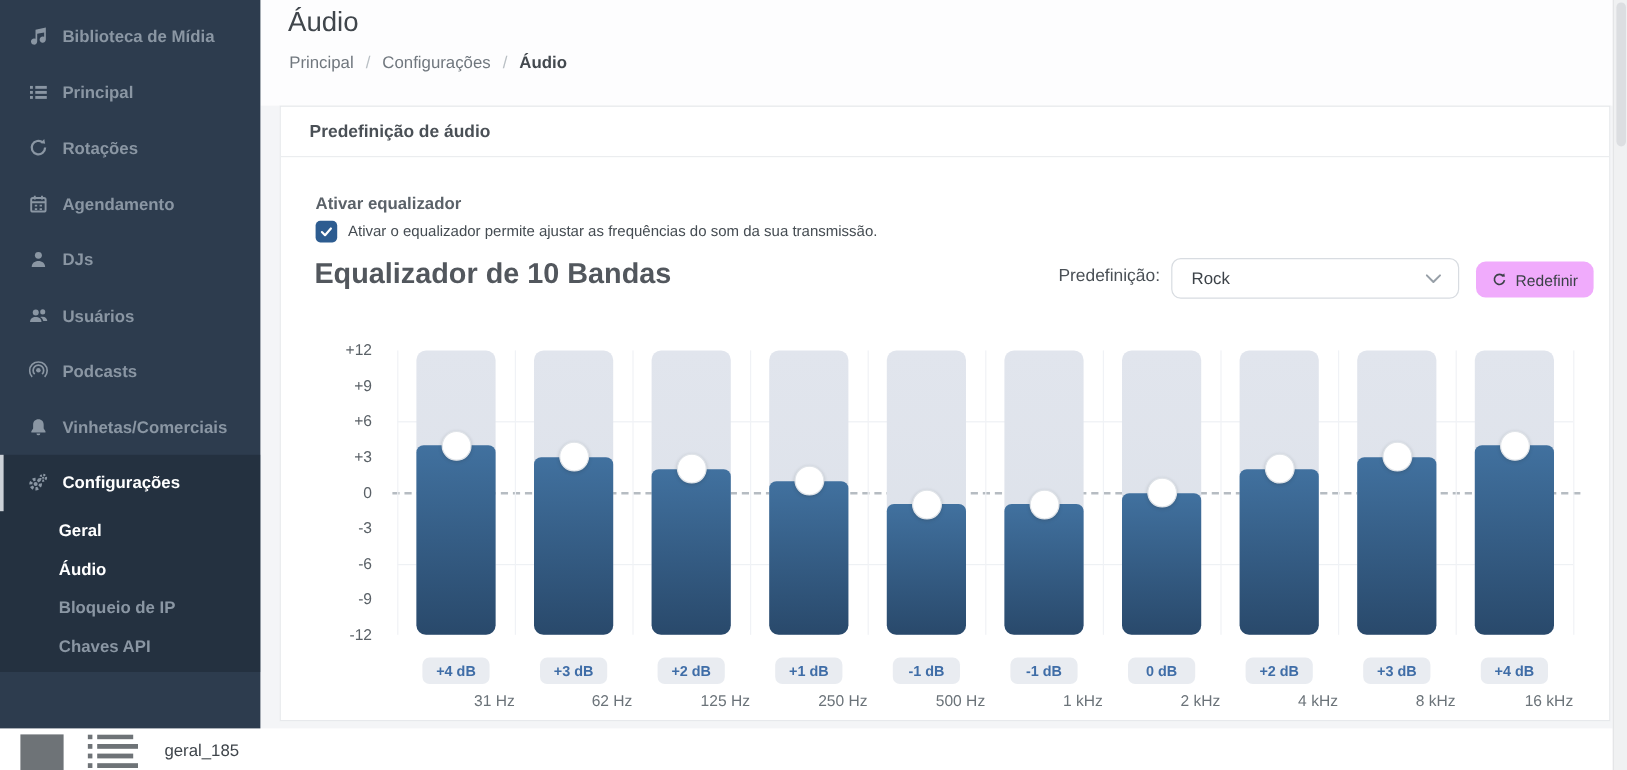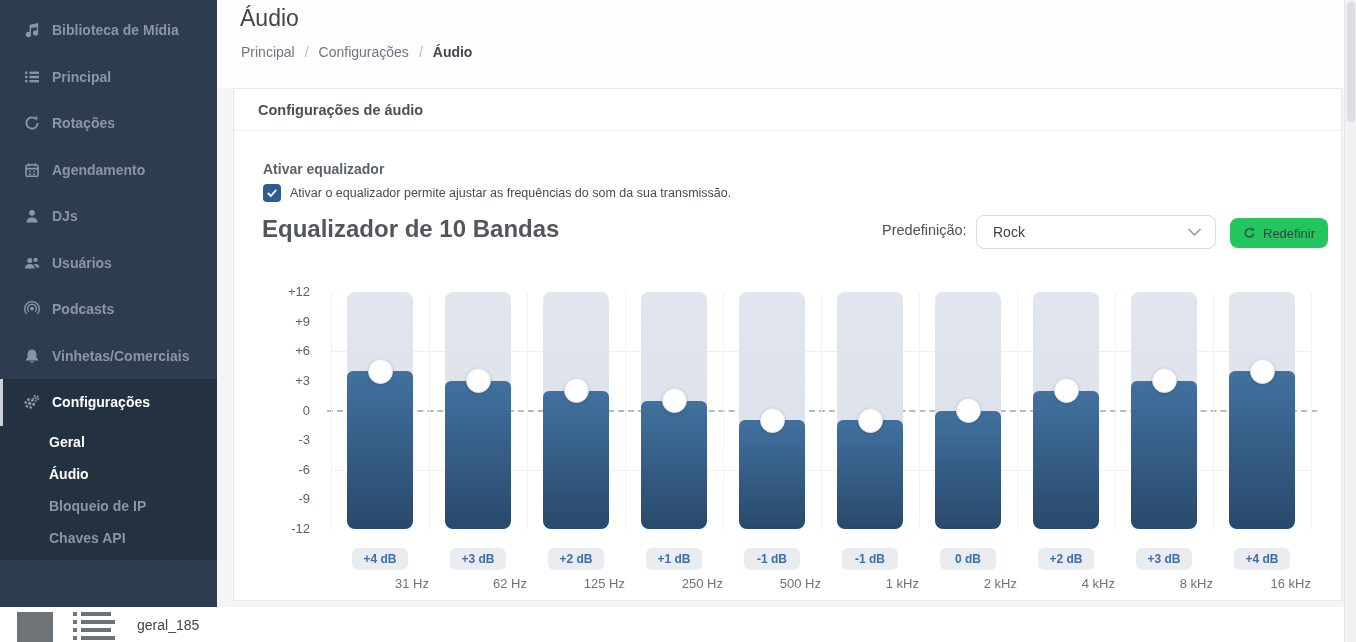--- a/index.html
+++ b/index.html
@@ -47,21 +47,21 @@
   .toggle-row { position:absolute; left:29px; top:95px; display:flex; align-items:center; gap:9px; }
   .checkbox { width:18px; height:18px; border-radius:4px; background:#2d5c90; display:flex; align-items:center; justify-content:center; cursor:pointer; }
   .toggle-desc { font-size:12.5px; color:#454c52; }
 
   .eq-heading { position:absolute; left:28px; top:126px; font-size:24px; font-weight:700; color:#52575d; }
   .preset-label { position:absolute; left:648px; top:133px; font-size:14.5px; font-weight:400; color:#4a5056; }
   .preset-select { position:absolute; left:742px; top:126px; width:240px; height:34px; background:#ffffff;
                    border:1px solid #d8dce1; border-radius:8px; display:flex; align-items:center;
                    padding:0 14px 0 16px; cursor:pointer; }
   .preset-select .val { font-size:14px; color:#3c4248; flex:1; }
-  .reset-btn { position:absolute; left:996px; top:129px; height:30px; padding:0 13px; background:#22c55e;
+  .reset-btn { position:absolute; left:996px; top:129px; height:30px; padding:0 13px; background:#f0abfc;
                border:none; border-radius:8px; display:flex; align-items:center; gap:7px;
                font-family:"Liberation Sans", sans-serif; font-size:13px; color:#3b4147; cursor:pointer; }
 
   
   .eq-tick { position:absolute; width:46px; text-align:right; font-size:13px; color:#5a6167; }
   .eq-vline { position:absolute; width:1px; background:#f0f2f6; }
   .eq-hline { position:absolute; height:1px; background:#eef1f4; }
   .eq-zero { position:absolute; border-top:2px dashed #b6bcc2; }
   .eq-track { position:absolute; background:linear-gradient(180deg,#e1e5ed,#dce1e9); border-radius:8px; cursor:pointer; }
   .eq-fill { position:absolute; left:0; bottom:0; width:100%; border-radius:6px 6px 8px 8px;
@@ -219,21 +219,21 @@
 <div class="breadcrumb">
   <span class="crumb">Principal</span>
   <span class="sep">/</span>
   <span class="crumb">Configurações</span>
   <span class="sep">/</span>
   <span class="current">Áudio</span>
 </div>
 
 <div class="card">
   <div class="card-head">
-    <span>Configurações de áudio</span>
+    <span>Predefinição de áudio</span>
   </div>
 
   <div class="toggle-label">Ativar equalizador</div>
   <div class="toggle-row">
     <span class="checkbox">
       <svg width="12" height="12" viewBox="0 0 16 16">
           <polyline points="3,8.5 6.5,12 13,4.5" fill="none" stroke="#ffffff" stroke-width="2.4" stroke-linecap="round" stroke-linejoin="round"></polyline>
         </svg>
     </span>
     <span class="toggle-desc">Ativar o equalizador permite ajustar as frequências do som da sua transmissão.</span>

